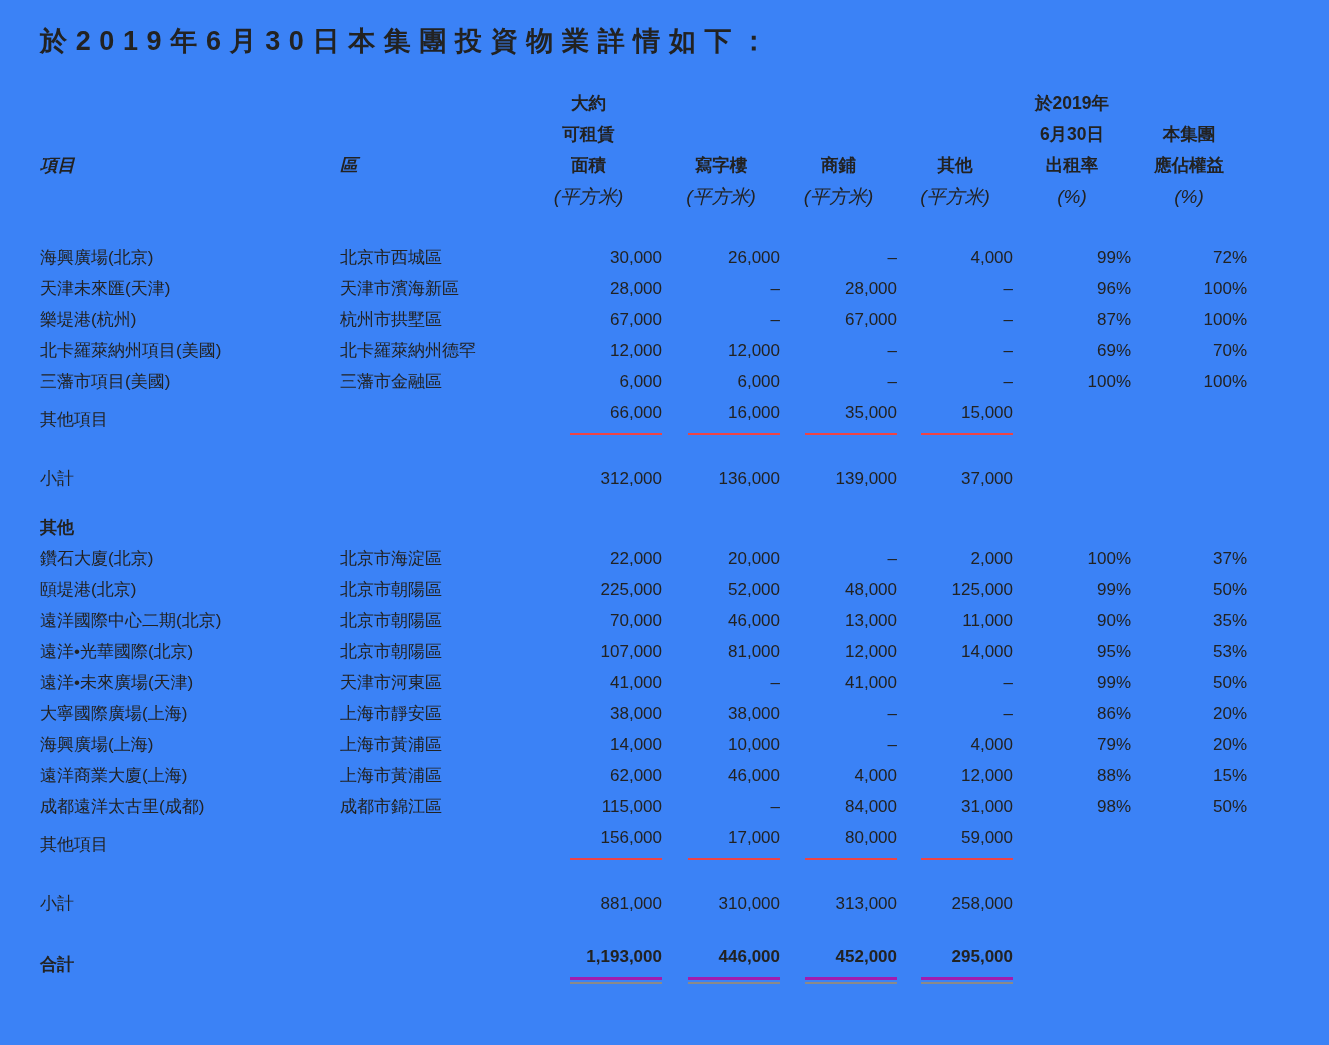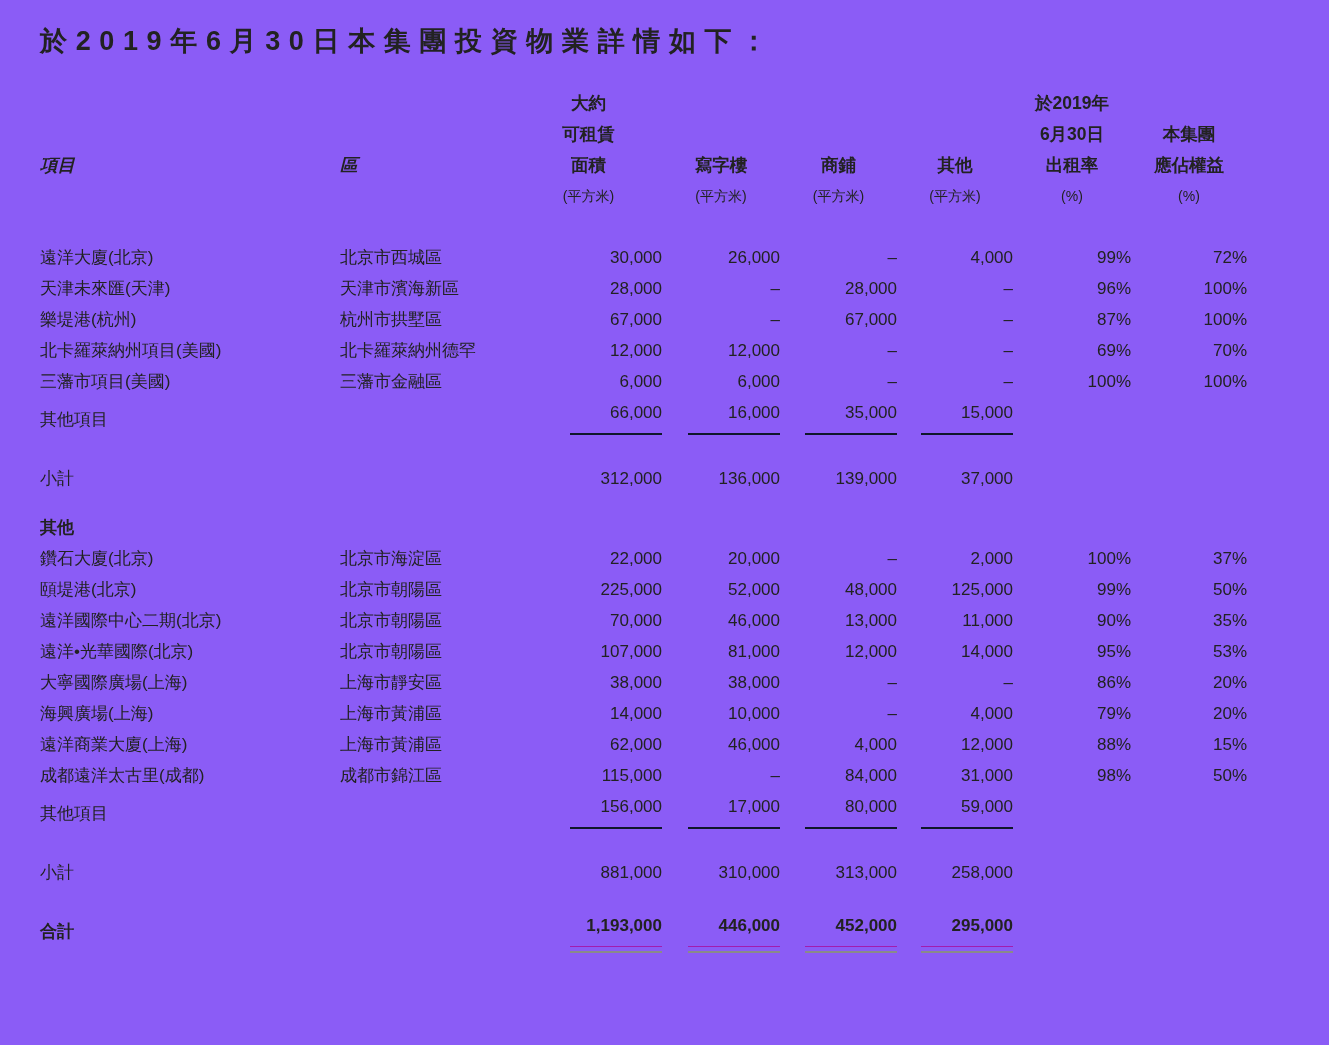--- a/index.html
+++ b/index.html
@@ -6,21 +6,21 @@
     margin: 0;
     padding: 0;
     background: #ffffff;
     color: #222222;
     font-family: "Liberation Sans", "DejaVu Sans", sans-serif;
   }
   .page {
     position: relative;
     width: 1329px;
     height: 1045px;
-    background: #8b5cf6;
+    background: #3b82f6;
     overflow: hidden;
   }
   .title {
     padding: 20px 0 0 40px;
     font-size: 27px;
     font-weight: 600;
     letter-spacing: 0.32em;
     line-height: 42px;
     white-space: nowrap;
   }
@@ -43,50 +43,51 @@
   thead th {
     vertical-align: bottom;
     padding: 0 0 30px 0;
     font-weight: bold;
     font-size: 17.5px;
   }
   thead th.left { text-align: left; font-style: italic; }
   .hline { line-height: 31px; min-height: 31px; }
   .hline.sp::after { content: "\00a0"; }
   .hline.it {
+    font-style: italic;
     font-weight: normal;
-    font-size: 14px;
+    font-size: 19px;
   }
 
   tbody td {
     height: 31px;
     line-height: 31px;
     padding: 0;
     vertical-align: bottom;
     white-space: nowrap;
   }
   tbody td.num { text-align: right; }
   tr.gap18 td { padding-top: 18px; }
   tr.gap20 td { padding-top: 22px; margin-left: 48px; }
   tr.gap28 td { padding-top: 28px; }
   .bold, tr.total td { font-weight: bold; }
 
   span.u {
     display: inline-block;
     min-width: 92px;
     text-align: right;
     padding-bottom: 5px;
-    border-bottom: 2px solid #0f172a;
+    border-bottom: 2px solid #ef4444;
   }
   span.uu {
     display: inline-block;
     min-width: 92px;
     text-align: right;
     padding-bottom: 5px;
-    border-bottom: 1px solid #a21caf;
+    border-bottom: 3px solid #a21caf;
     position: relative;
   }
   span.uu::after {
     content: "";
     position: absolute;
     left: 0; right: 0; bottom: -7px;
     border-bottom: 2px solid #8a8a8a;
   }
 </style>
 </head>
@@ -145,21 +146,21 @@
         <th>
           <div class="hline">本集團</div>
           <div class="hline">應佔權益</div>
           <div class="hline it">(%)</div>
         </th>
       </tr>
     </thead>
 
     <tbody>
         <tr>
-    <td>遠洋大廈(北京)</td>
+    <td>海興廣場(北京)</td>
     <td>北京市西城區</td>
     <td class="num">30,000</td>
     <td class="num">26,000</td>
     <td class="num">–</td>
     <td class="num">4,000</td>
     <td class="num">99%</td>
     <td class="num">72%</td>
   </tr>
         <tr>
     <td>天津未來匯(天津)</td>
@@ -271,20 +272,30 @@
     <td>遠洋•光華國際(北京)</td>
     <td>北京市朝陽區</td>
     <td class="num">107,000</td>
     <td class="num">81,000</td>
     <td class="num">12,000</td>
     <td class="num">14,000</td>
     <td class="num">95%</td>
     <td class="num">53%</td>
   </tr>
         <tr>
+    <td>遠洋•未來廣場(天津)</td>
+    <td>天津市河東區</td>
+    <td class="num">41,000</td>
+    <td class="num">–</td>
+    <td class="num">41,000</td>
+    <td class="num">–</td>
+    <td class="num">99%</td>
+    <td class="num">50%</td>
+  </tr>
+        <tr>
     <td>大寧國際廣場(上海)</td>
     <td>上海市靜安區</td>
     <td class="num">38,000</td>
     <td class="num">38,000</td>
     <td class="num">–</td>
     <td class="num">–</td>
     <td class="num">86%</td>
     <td class="num">20%</td>
   </tr>
         <tr>

